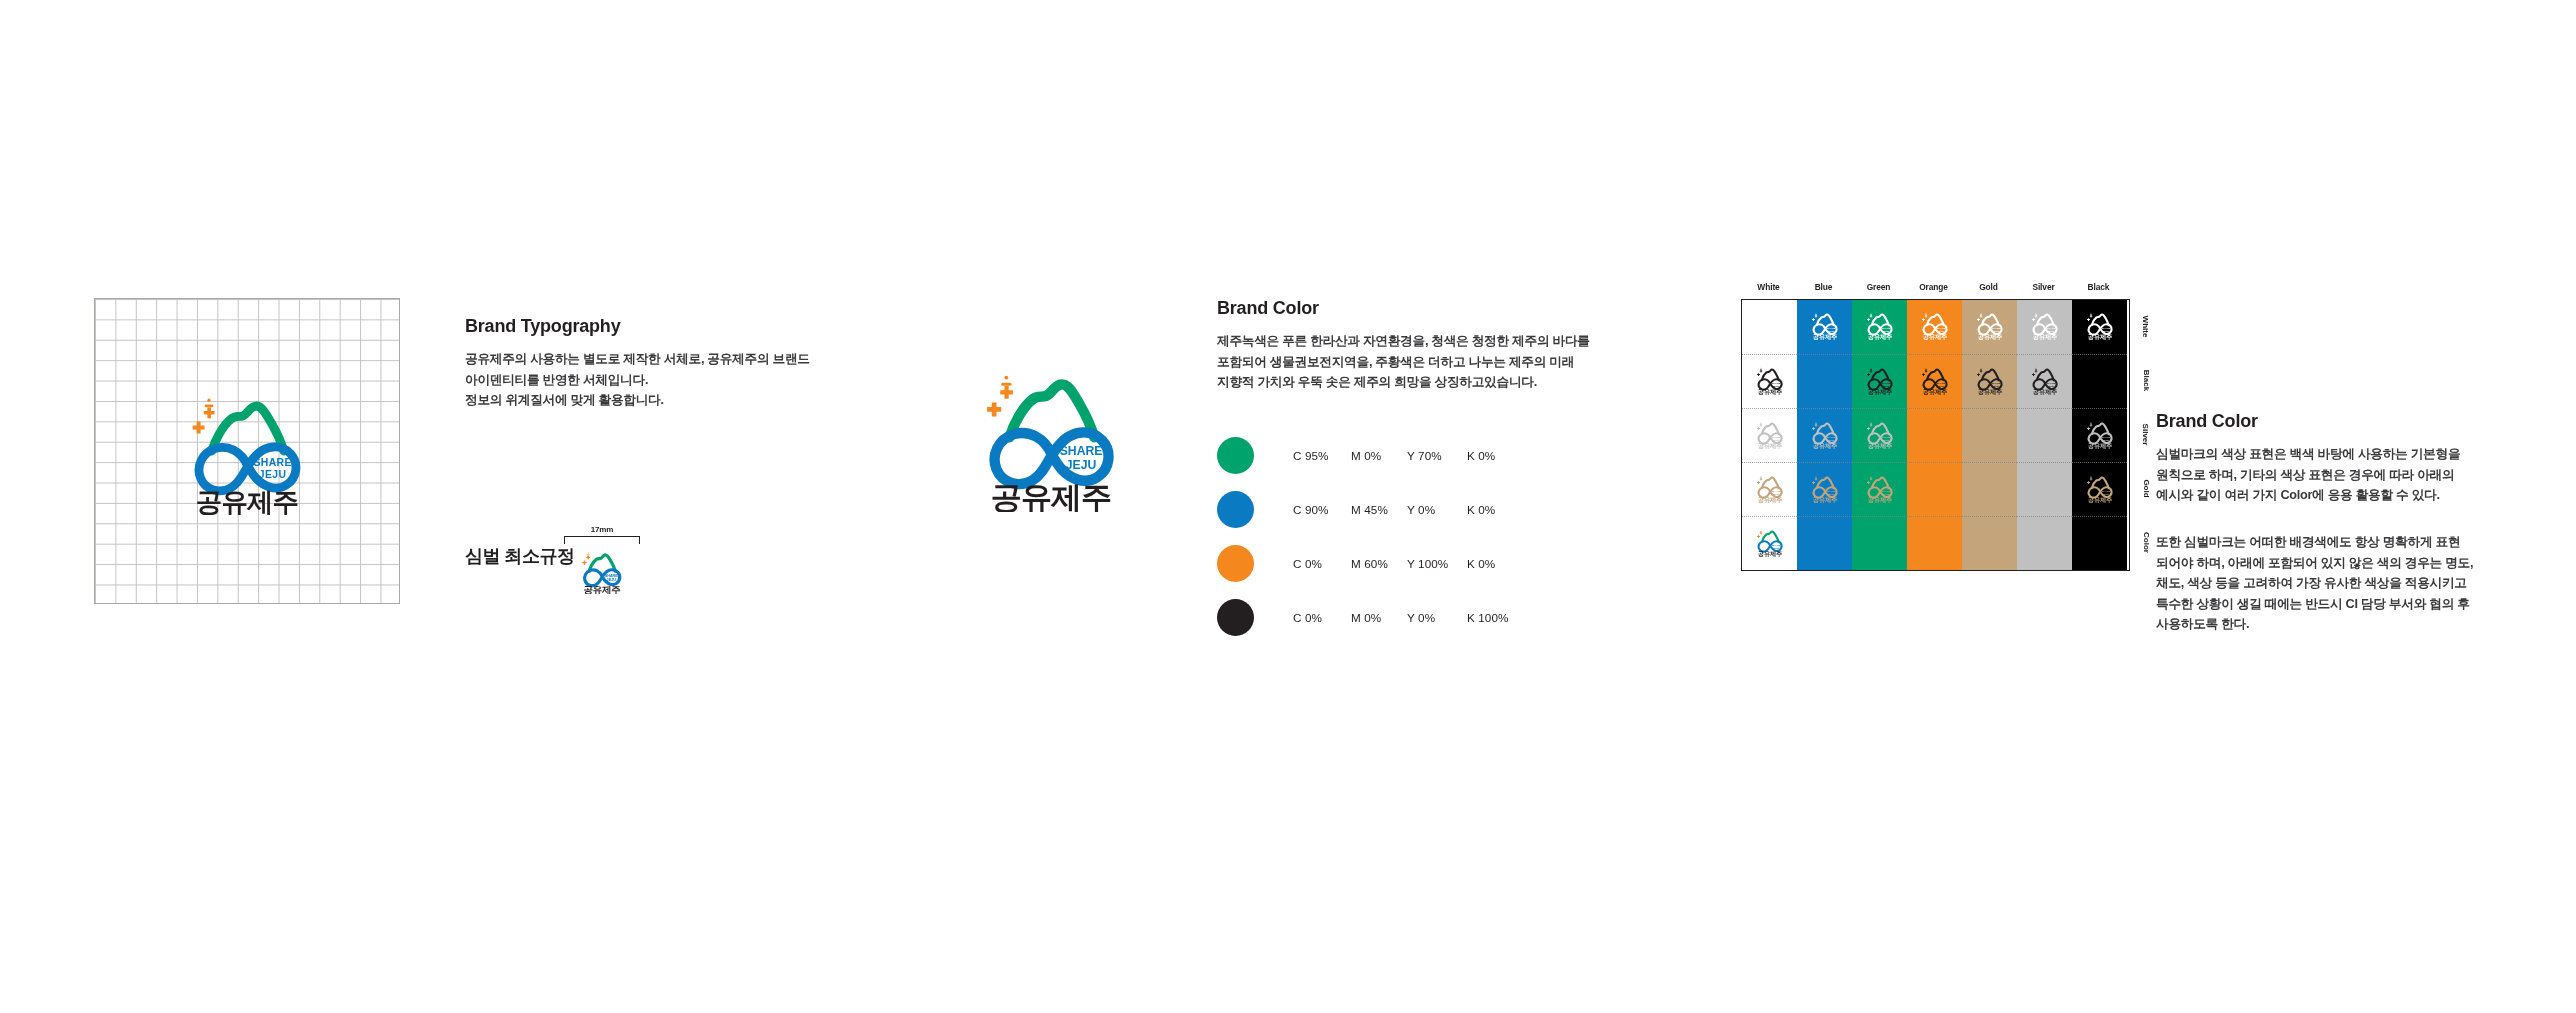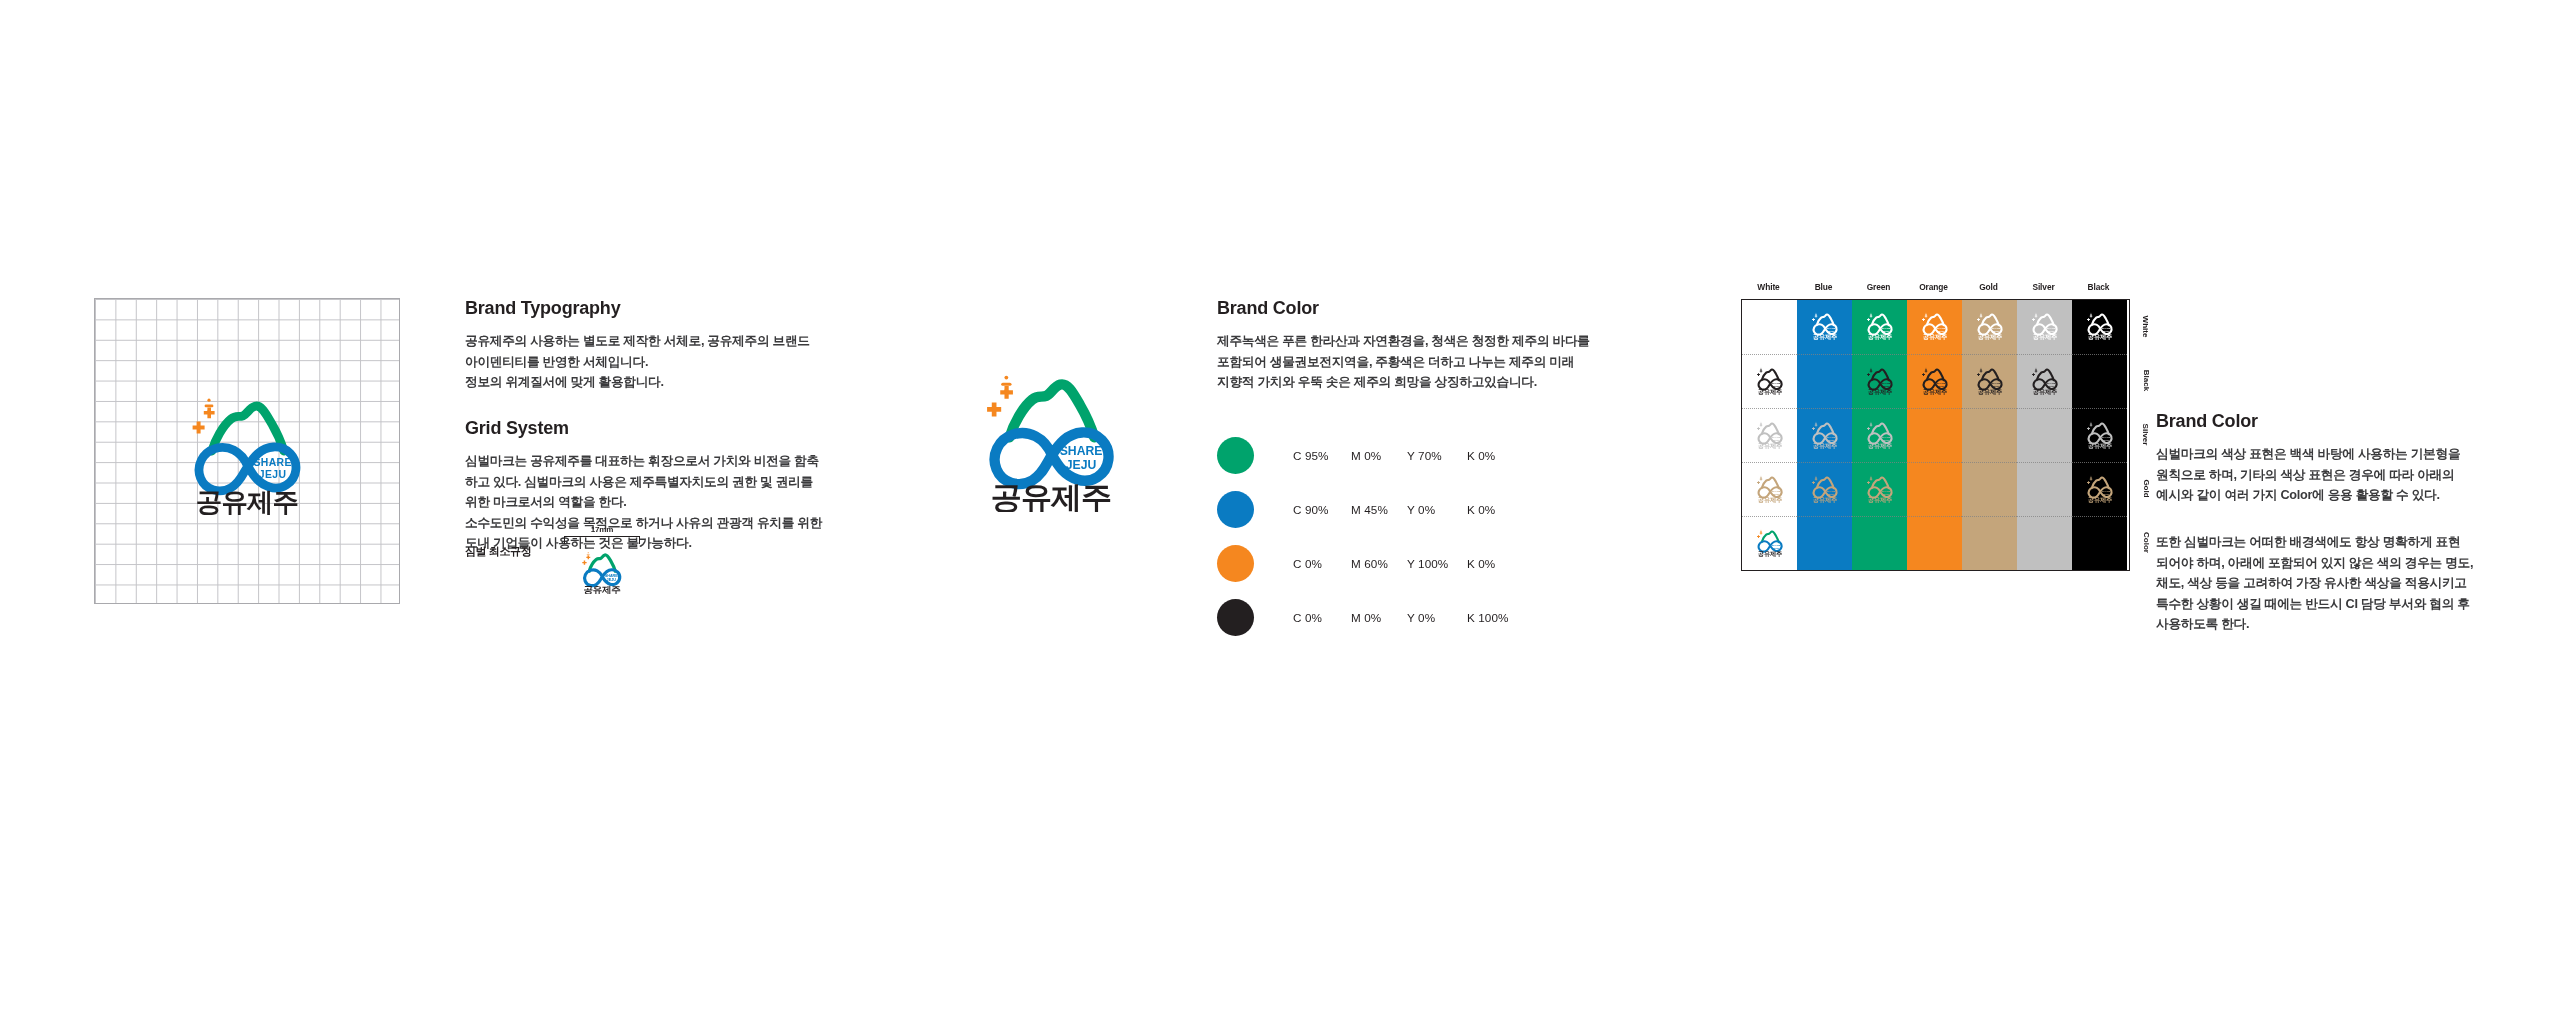--- a/index.html
+++ b/index.html
@@ -36,29 +36,29 @@
     position: absolute; left: 50%; top: 50%;
     transform: translate(-50%, -50%);
     width: 160px;
   }
 
   
   .logo-wrap { display: block; width: 100%; }
   .logo-wrap svg { display: block; width: 100%; height: auto; }
 
   
-  #panel-type { position: absolute; left: 465px; top: 298px; width: 310px; }
+  #panel-type { position: absolute; left: 465px; top: 316px; width: 310px; }
   #panel-type .sec { margin-bottom: 0; }
   .t-head { margin-bottom: 12.2px; }
   .gap-1 { height: 25px; }
   .gap-2 { height: 26px; }
 
   
   #min-spec { position: absolute; left: 465px; top: 525px; width: 319px; height: 84px; }
-  .min-label { font-size: 11px; font-weight: bold; color: #231f20; letter-spacing: -0.4px; position: absolute; left: 0; top: 19px; }
+  .min-label { font-size: 18px; font-weight: bold; color: #231f20; letter-spacing: -0.4px; position: absolute; left: 0; top: 19px; font-family: Liberation Serif, serif; }
   .min-figure { position: absolute; left: 92px; top: 0; width: 90px; }
   .dim-txt { font-size: 8px; color: #231f20; text-align: center; letter-spacing: -0.2px; font-weight: 600; }
   .dim-bracket {
     position: relative; height: 8.4px; margin: 1.9px 6.6px 3.8px 6.6px;
     border-top: 0.9px solid #231f20;
     border-left: 0.9px solid #231f20;
     border-right: 0.9px solid #231f20;
   }
   .min-logo { width: 58px; margin: 0 auto; }
 
@@ -140,30 +140,20 @@
       <div class="h-title t-head">Brand Typography</div>
       <div class="body-txt">
         <div>공유제주의 사용하는 별도로 제작한 서체로, 공유제주의 브랜드</div>
         <div>아이덴티티를 반영한 서체입니다.</div>
         <div>정보의 위계질서에 맞게 활용합니다.</div>
       </div>
     </div>
 
     <div class="gap-1"></div>
 
-    <div class="sec">
-      <div class="h-title t-head">Grid System</div>
-      <div class="body-txt">
-        <div>심벌마크는 공유제주를 대표하는 휘장으로서 가치와 비전을 함축</div>
-        <div>하고 있다. 심벌마크의 사용은 제주특별자치도의 권한 및 권리를</div>
-        <div>위한 마크로서의 역할을 한다.</div>
-        <div>소수도민의 수익성을 목적으로 하거나 사유의 관광객 유치를 위한</div>
-        <div>도내 기업들이 사용하는 것은 불가능하다.</div>
-      </div>
-    </div>
   </div>
 
   <div id="min-spec">
     <div class="min-label">심벌 최소규정</div>
     <div class="min-figure">
       <div class="dim-txt">17mm</div>
       <div class="dim-bracket"></div>
       <div class="min-logo">
         <div class="logo-wrap">
           <svg viewBox="0 0 200 160" xmlns="http://www.w3.org/2000/svg">

